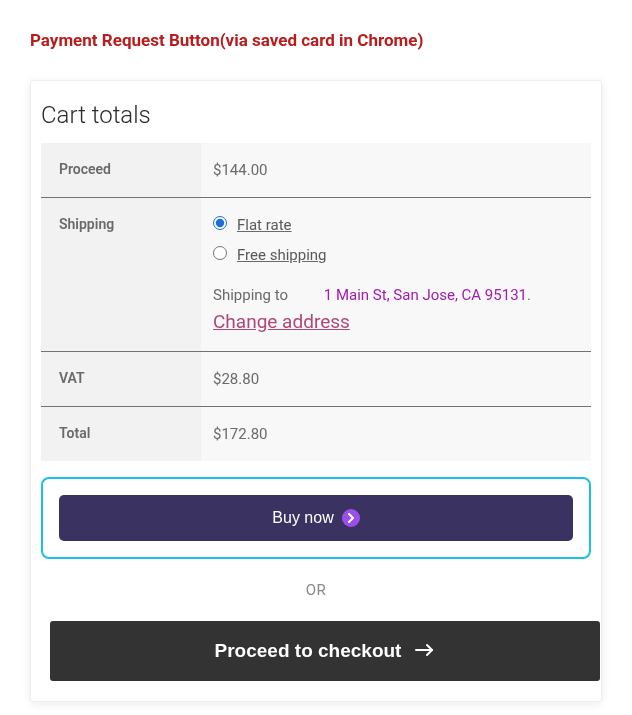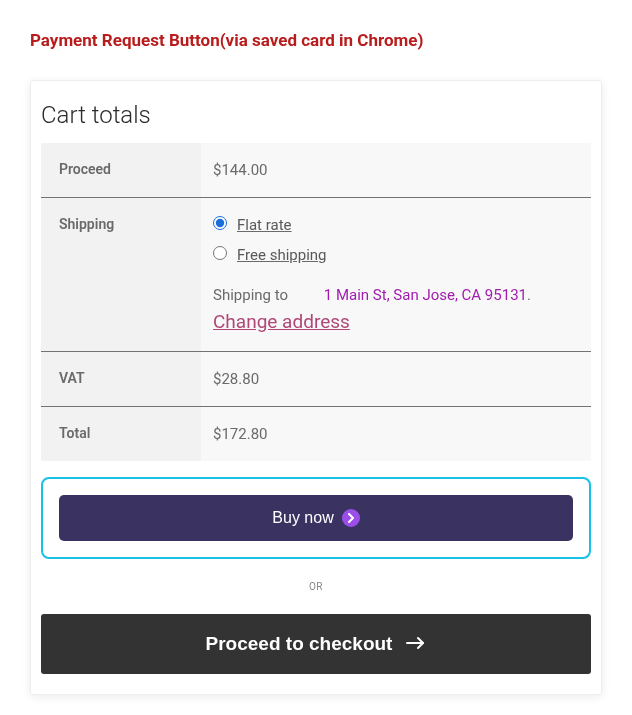--- a/index.html
+++ b/index.html
@@ -130,38 +130,39 @@
       align-items: center;
       justify-content: center;
     }
     .buy-now-icon svg {
       width: 10px;
       height: 10px;
     }
     .or-divider {
       text-align: center;
       color: #888;
-      font-size: 10px;
+      font-size: 15px;
       letter-spacing: 0.5px;
       padding: 22px 0;
     }
     .checkout-btn {
       width: 100%;
       background: #333333;
       color: #fff;
       border: none;
       border-radius: 3px;
       height: 60px;
       font-size: 19px;
       font-weight: 600;
       display: flex;
       align-items: center;
       justify-content: center;
       gap: 14px;
       cursor: pointer;
+      margin-left: 9px;
     }
     .arrow-icon svg {
       width: 20px;
       height: 14px;
     }
     .bottom-pad {
       height: 10px;
     }
   </style>
 </head>

